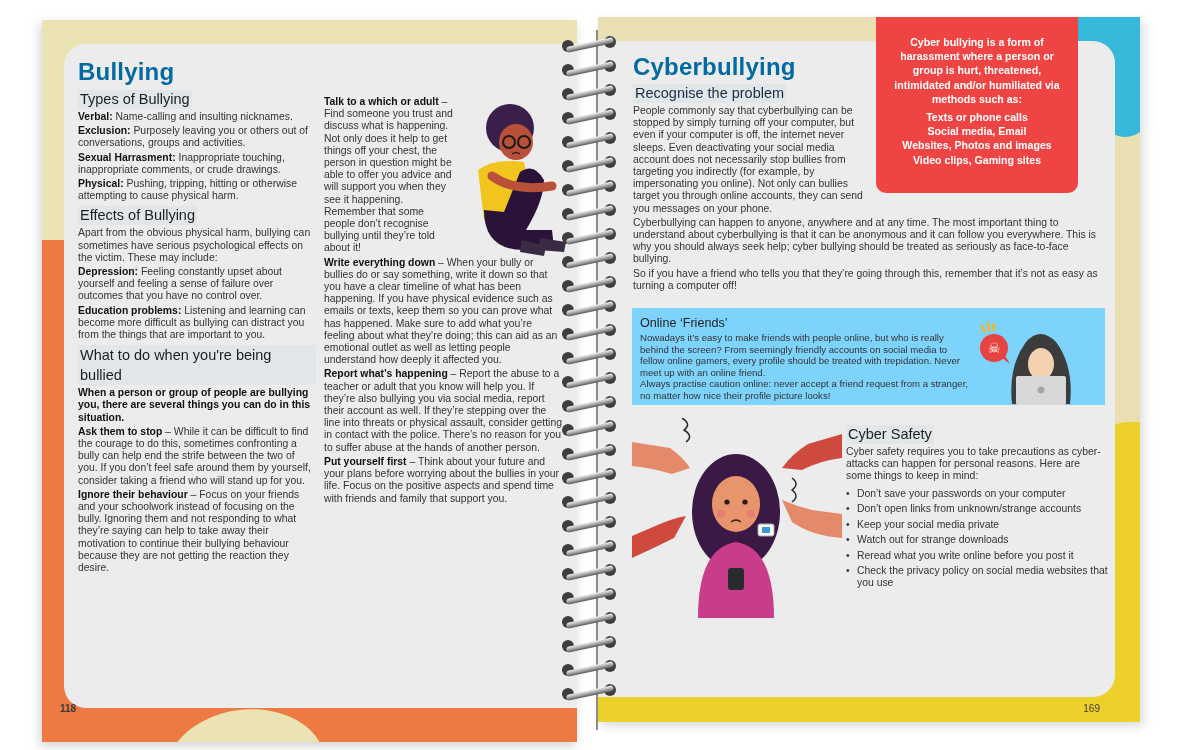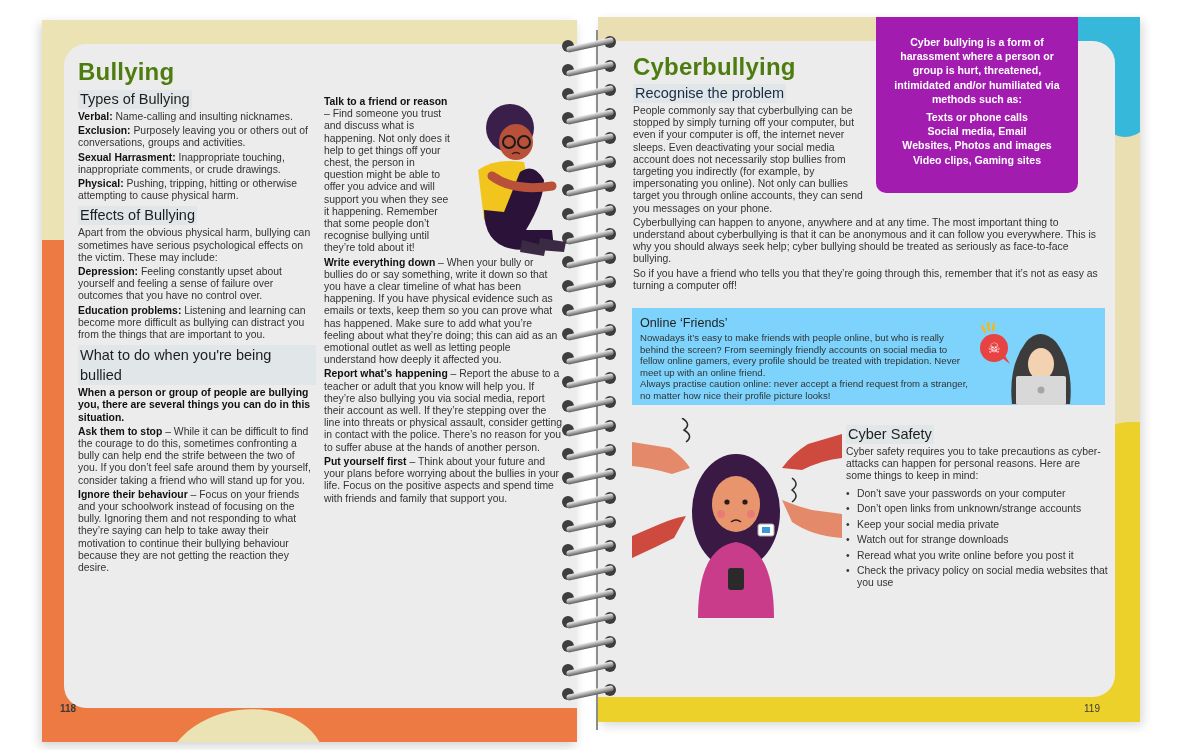--- a/index.html
+++ b/index.html
@@ -62,41 +62,41 @@
   .ring { position: absolute; left: 0; width: 60px; height: 22px; }
   .ring .hole-l { position: absolute; left: 2px; top: 4px; width: 12px; height: 12px; border-radius: 50%; background: #3e3e3e; }
   .ring .hole-r { position: absolute; right: 4px; top: 0px; width: 12px; height: 12px; border-radius: 50%; background: #3e3e3e; }
   .ring .wire {
     position: absolute; left: 6px; top: 6px; width: 48px; height: 6px; border-radius: 4px;
     background: linear-gradient(180deg, #f2f2f2 0%, #a8a8a8 50%, #5a5a5a 100%);
     transform: rotate(-12deg);
   }
 
   
-  .h1 { font-size: 24px; font-weight: bold; color: #4d7c0f; letter-spacing: 0.2px; }
+  .h1 { font-size: 24px; font-weight: bold; color: #0369a1; letter-spacing: 0.2px; }
   .h2 { font-size: 14.5px; color: #1e1e1e; background: #e1e6e8; display: inline-block; padding: 0 2px; line-height: 19px; }
   .h2.navy { color: #1a2b44; }
   p, li { font-size: 10.4px; line-height: 12.2px; color: #333; }
   b { color: #111; }
   .blk { margin-top: 2px; }
 
   
   .col1 { position: absolute; left: 78px; top: 58px; width: 238px; }
   .col2 { position: absolute; left: 324px; top: 96px; width: 240px; }
   .col2 .talk { width: 130px; }
   .boy {
     position: absolute; left: 464px; top: 100px; width: 106px; height: 160px;
   }
 
   
   .rcol { position: absolute; left: 633px; top: 53px; width: 470px; }
   .rcol .intro { width: 232px; }
   .infobox {
     position: absolute; left: 876px; top: 17px; width: 202px; height: 176px;
-    background: #a21caf; border-radius: 0 0 10px 10px; color: #fff;
+    background: #ef4444; border-radius: 0 0 10px 10px; color: #fff;
     text-align: center; padding-top: 18px;
   }
   .infobox p { color: #fff; font-weight: bold; font-size: 10.6px; line-height: 14.2px; }
   .infobox .methods { margin-top: 4px; }
 
   .friends-box {
     position: absolute; left: 632px; top: 308px; width: 473px; height: 97px;
     background: #7dd3fc;
   }
   .friends-box .txt { position: absolute; left: 8px; top: 8px; width: 330px; }
@@ -117,21 +117,21 @@
 <div class="page-left">
   <div class="orange-wave"></div>
   <div class="inner"></div>
   <span class="page-num">118</span>
 </div>
 
 <div class="page-right">
   <div class="blue-splash"></div>
   <div class="yellow-splash"></div>
   <div class="inner"></div>
-  <span class="page-num">119</span>
+  <span class="page-num">169</span>
 </div>
 
 <div class="spiral">
   <div class="spine-line"></div>
   <div class="ring" style="top:6px">
       <div class="hole-l"></div>
       <div class="hole-r"></div>
       <div class="wire"></div>
     </div>
   <div class="ring" style="top:30px">
@@ -284,21 +284,21 @@
   <p class="blk"><b>Depression:</b><span> Feeling constantly upset about yourself and feeling a sense of failure over outcomes that you have no control over.</span></p>
   <p class="blk"><b>Education problems:</b><span> Listening and learning can become more difficult as bullying can distract you from the things that are important to you.</span></p>
 
   <div class="h2" style="margin-top:4px;line-height:20px">What to do when you're being bullied</div>
   <p class="blk" style="font-weight:bold;color:#111">When a person or group of people are bullying you, there are several things you can do in this situation.</p>
   <p class="blk"><b>Ask them to stop</b><span> – While it can be difficult to find the courage to do this, sometimes confronting a bully can help end the strife between the two of you. If you don’t feel safe around them by yourself, consider taking a friend who will stand up for you.</span></p>
   <p class="blk"><b>Ignore their behaviour</b><span> – Focus on your friends and your schoolwork instead of focusing on the bully. Ignoring them and not responding to what they’re saying can help to take away their motivation to continue their bullying behaviour because they are not getting the reaction they desire.</span></p>
 </div>
 
 <div class="col2">
-  <p class="talk"><b>Talk to a friend or reason</b><span> – Find someone you trust and discuss what is happening. Not only does it help to get things off your chest, the person in question might be able to offer you advice and will support you when they see it happening. Remember that some people don’t recognise bullying until they’re told about it!</span></p>
+  <p class="talk"><b>Talk to a which or adult</b><span> – Find someone you trust and discuss what is happening. Not only does it help to get things off your chest, the person in question might be able to offer you advice and will support you when they see it happening. Remember that some people don’t recognise bullying until they’re told about it!</span></p>
   <p class="blk"><b>Write everything down</b><span> – When your bully or bullies do or say something, write it down so that you have a clear timeline of what has been happening. If you have physical evidence such as emails or texts, keep them so you can prove what has happened. Make sure to add what you’re feeling about what they’re doing; this can aid as an emotional outlet as well as letting people understand how deeply it affected you.</span></p>
   <p class="blk"><b>Report what’s happening</b><span> – Report the abuse to a teacher or adult that you know will help you. If they’re also bullying you via social media, report their account as well. If they’re stepping over the line into threats or physical assault, consider getting in contact with the police. There’s no reason for you to suffer abuse at the hands of another person.</span></p>
   <p class="blk"><b>Put yourself first</b><span> – Think about your future and your plans before worrying about the bullies in your life. Focus on the positive aspects and spend time with friends and family that support you.</span></p>
 </div>
 
 <div class="boy">
   <svg width="106" height="160" viewBox="0 0 106 160">
 
     <circle cx="46" cy="28" r="24" fill="#3a1f4a"></circle>
 

